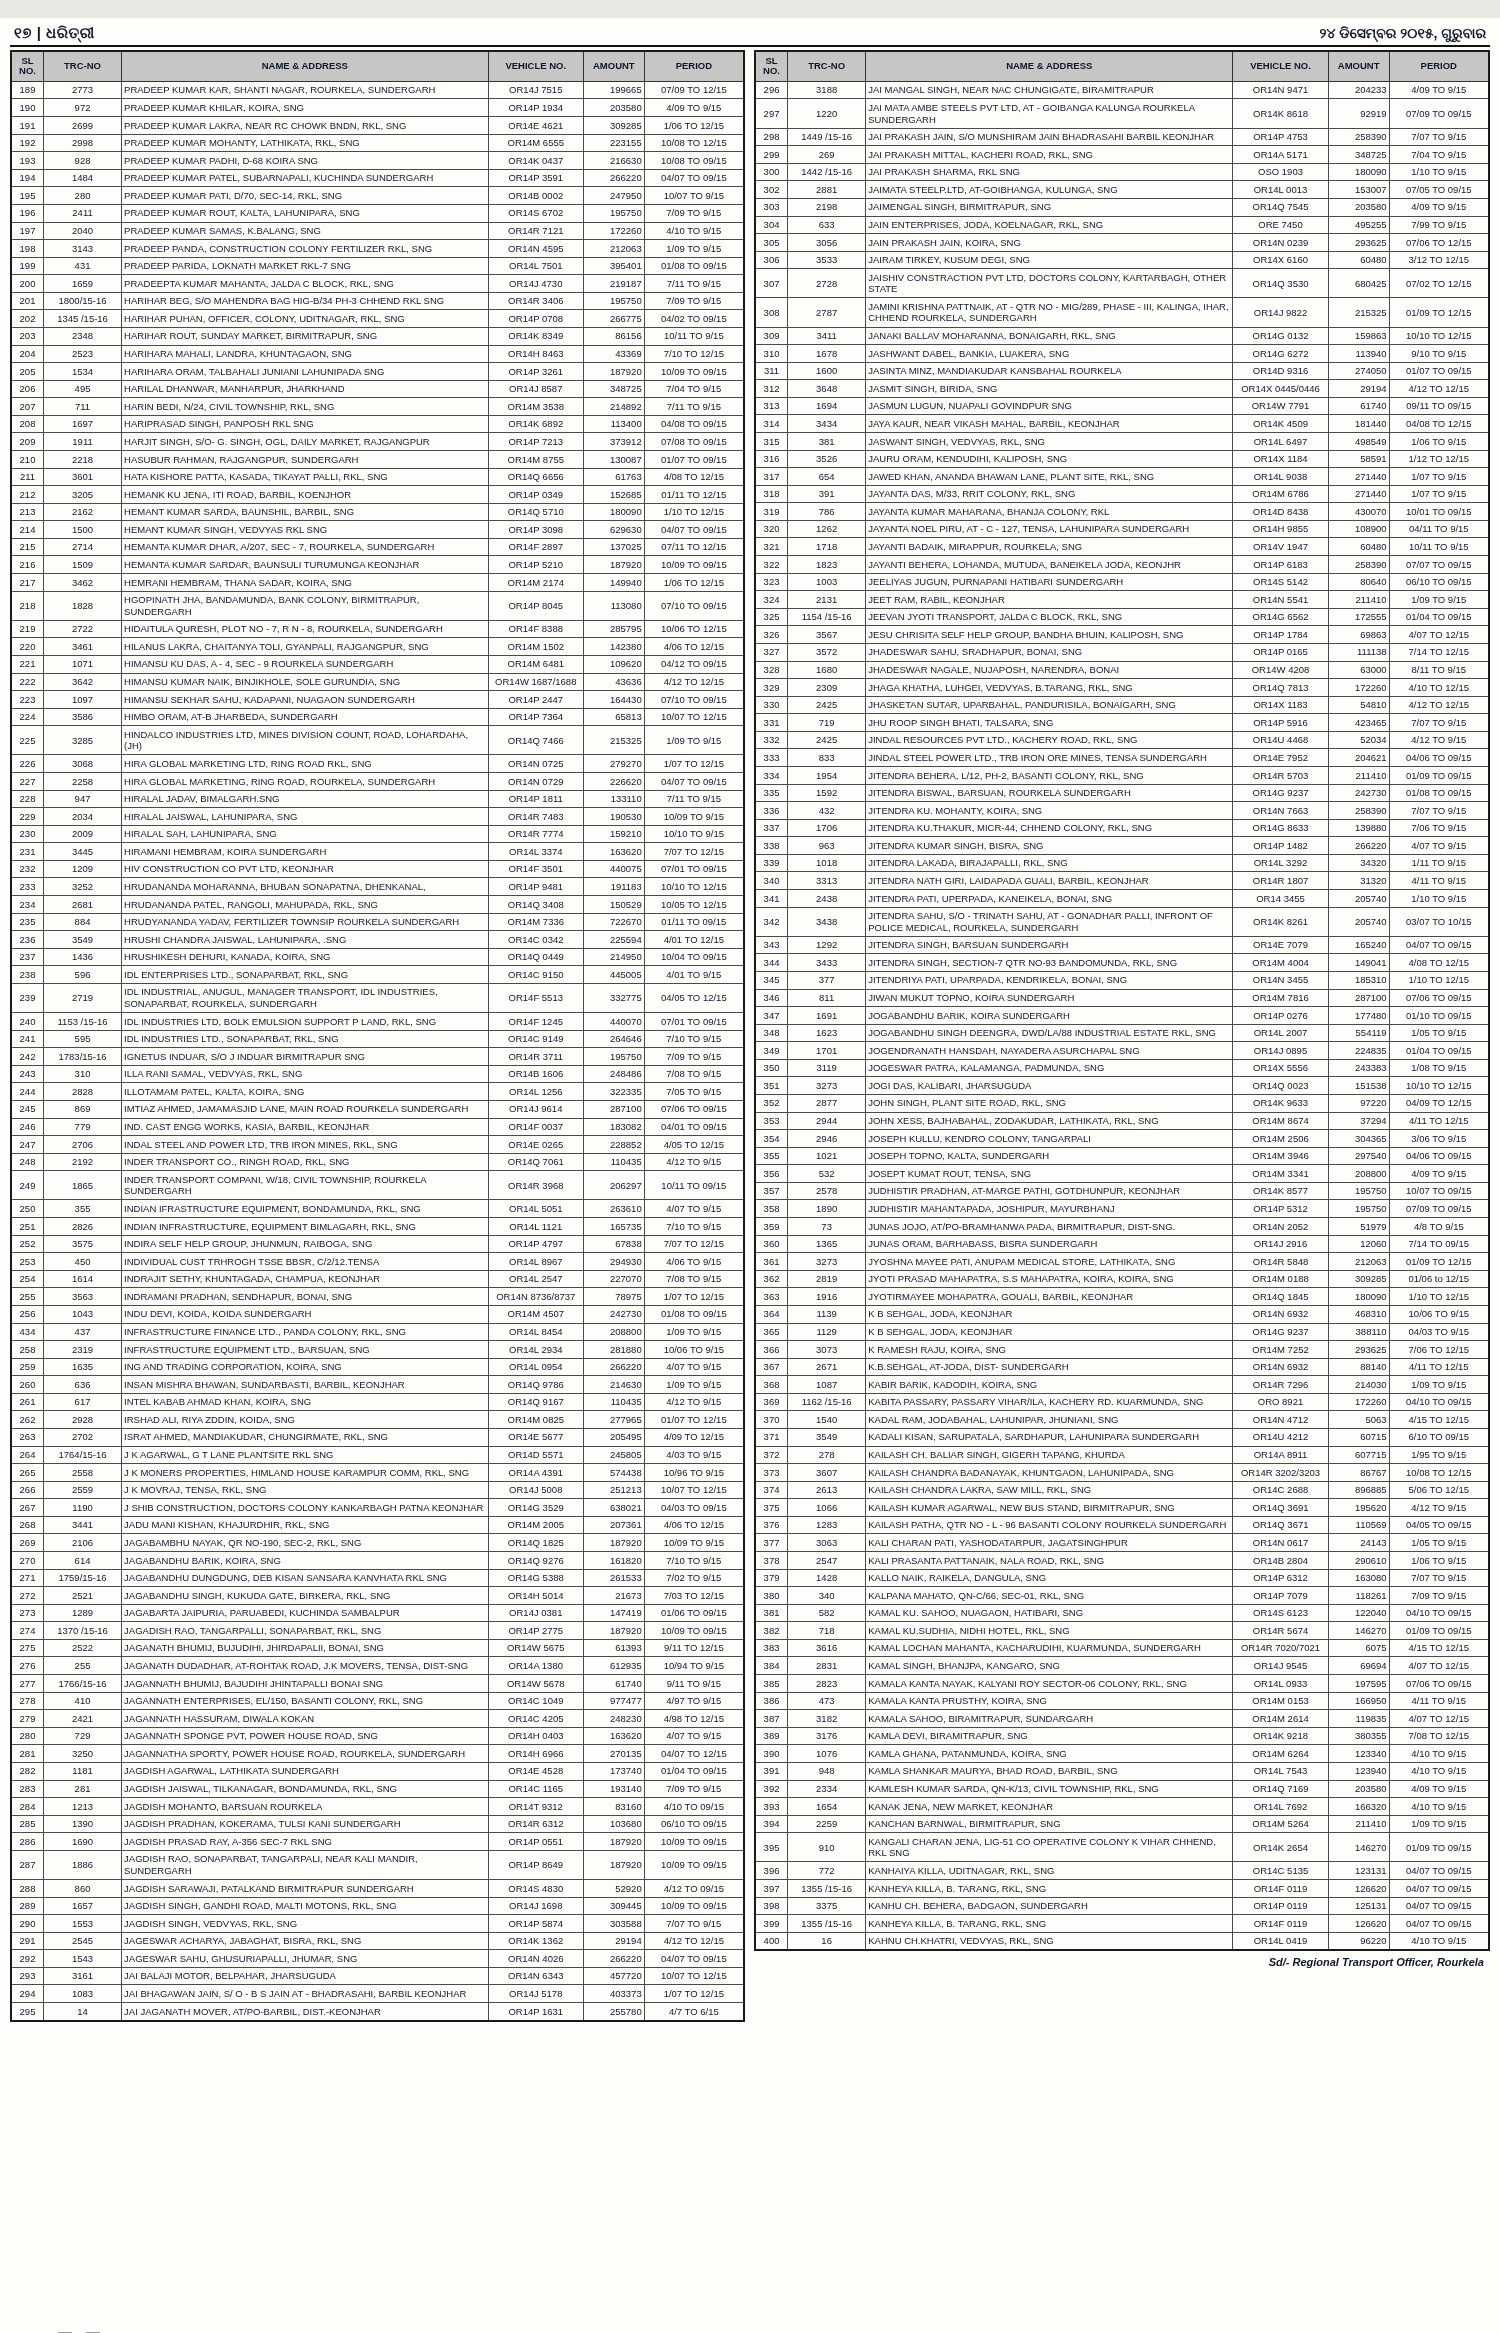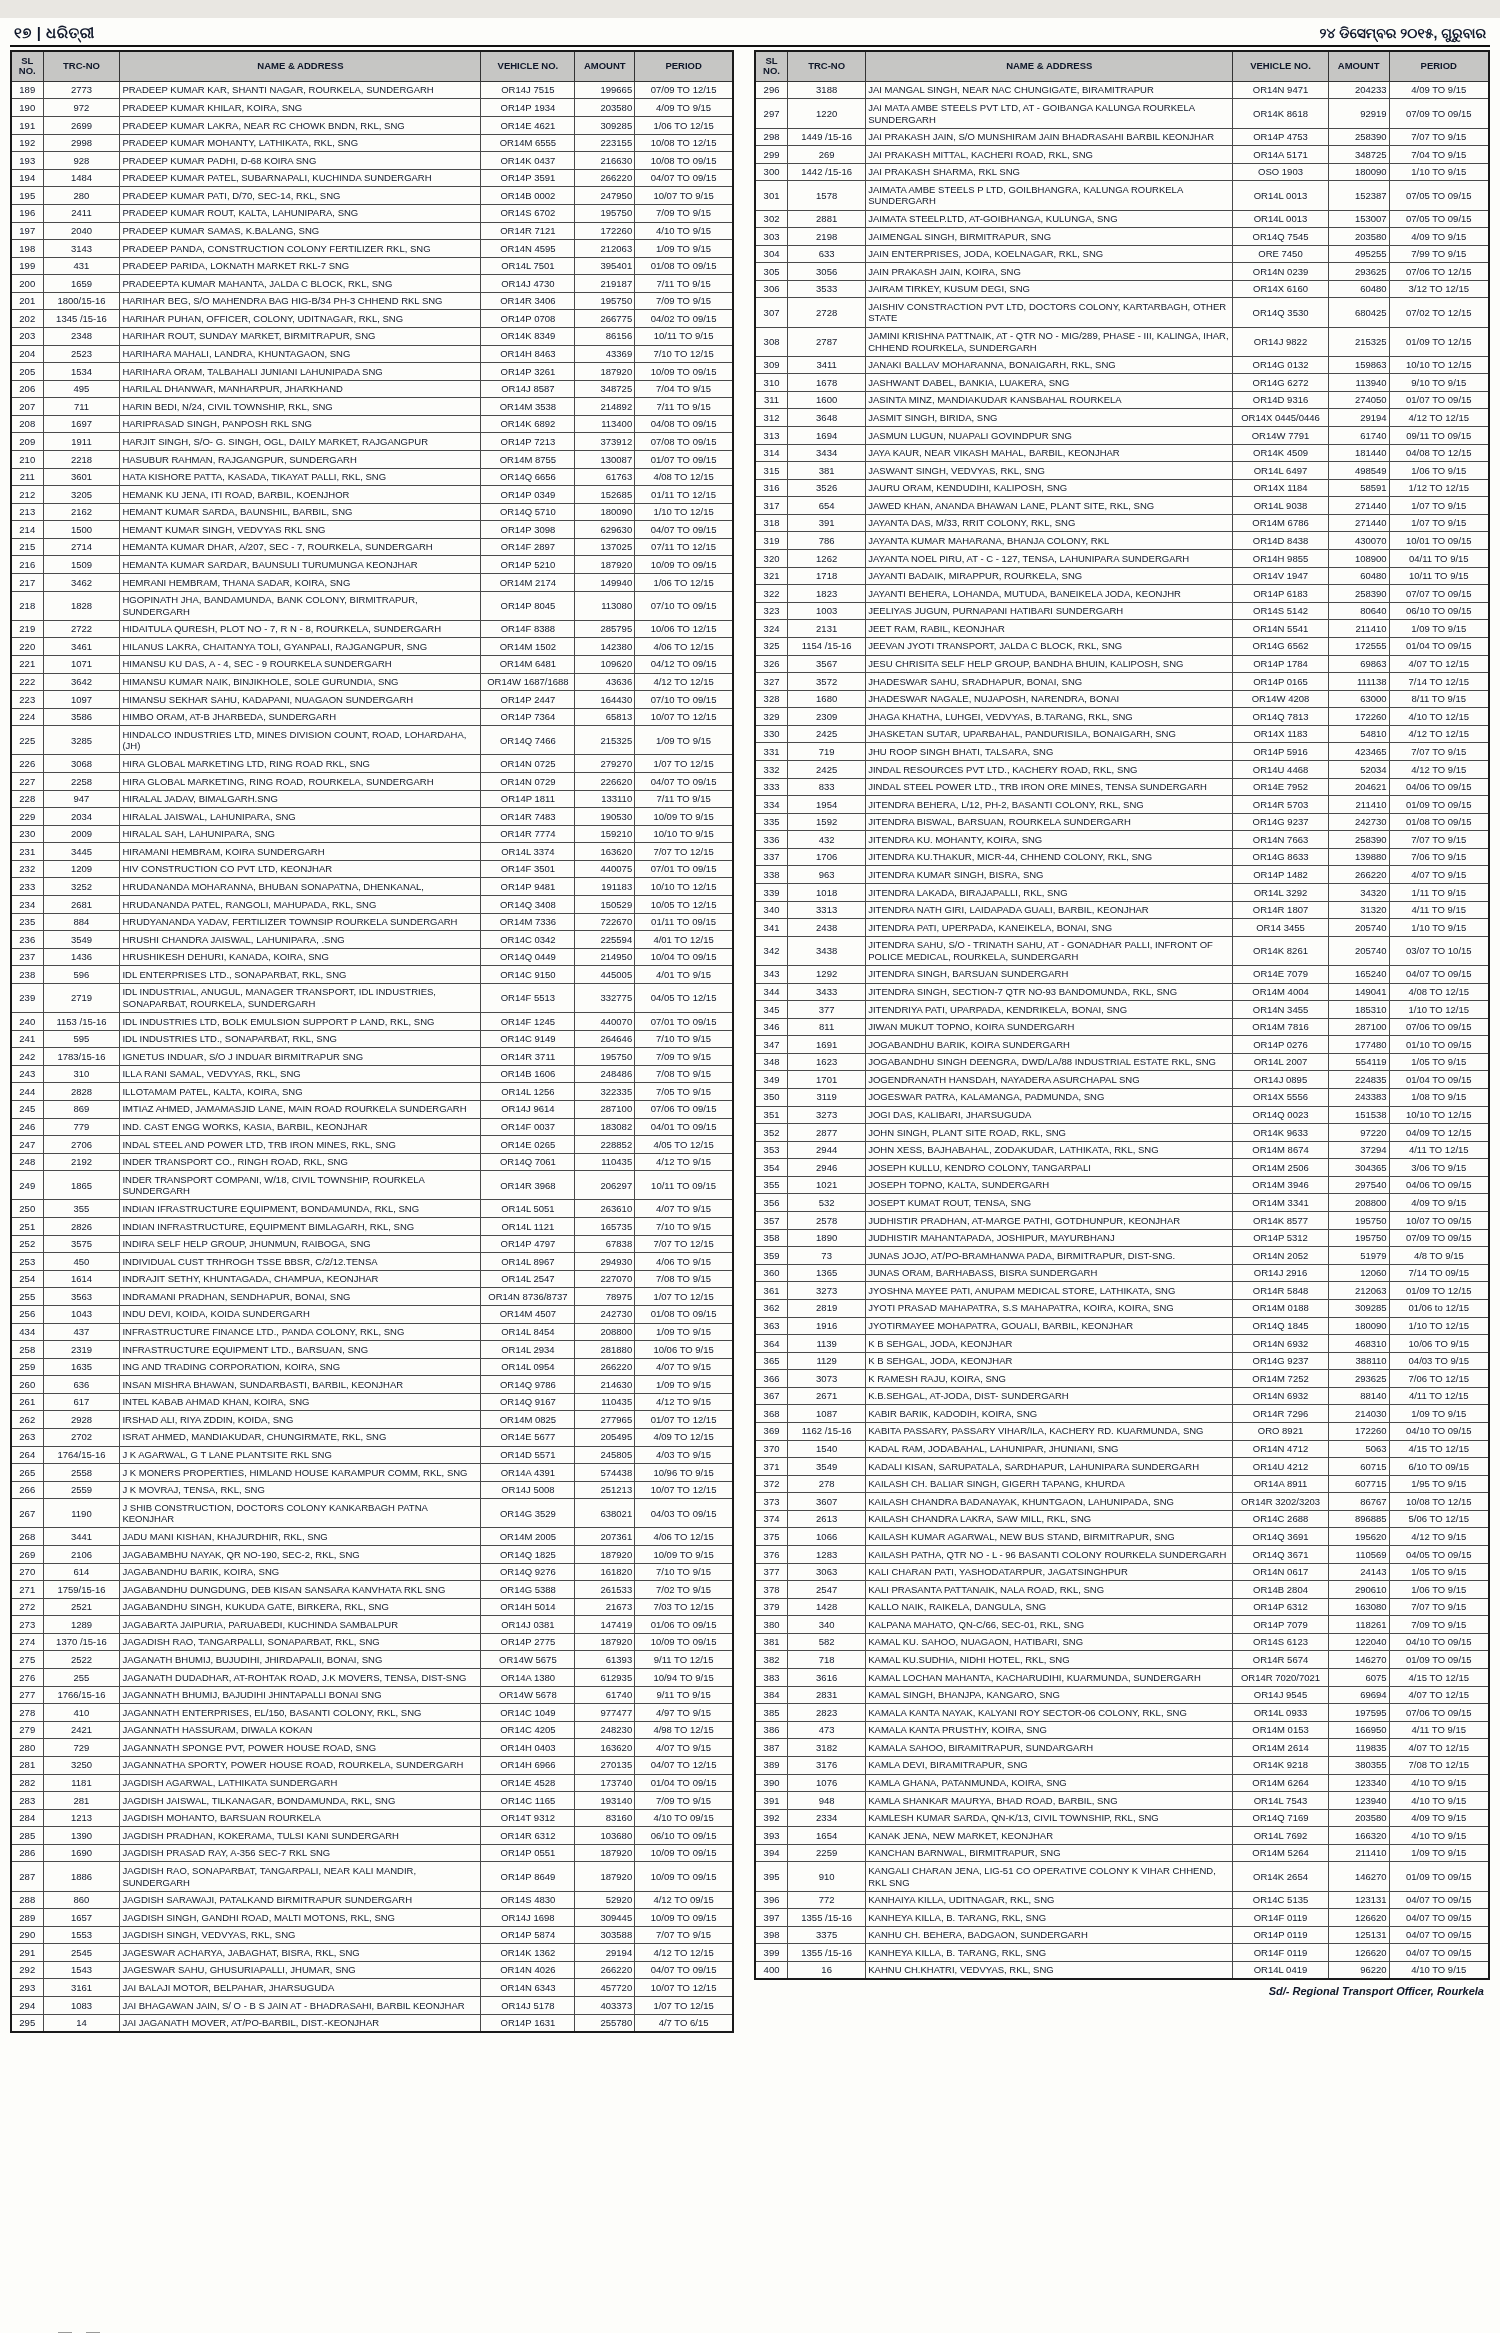--- a/index.html
+++ b/index.html
@@ -8,21 +8,21 @@
     font-family:"Liberation Sans", sans-serif;color:#0f172a;
     position:relative;overflow:hidden;box-sizing:border-box;
     padding:4px 10px 0 10px;
   }
   .page-header{
     display:flex;justify-content:space-between;align-items:flex-end;
     padding:2px 4px 3px 4px;border-bottom:2px solid #111;margin-bottom:3px;
   }
   .masthead{font-size:15px;font-weight:bold;letter-spacing:.5px;}
   .dateline{font-size:14px;font-weight:bold;}
-  .tables-wrap{display:flex;gap:20px;align-items:flex-start;}
+  .tables-wrap{display:flex;gap:9px;align-items:flex-start;}
   table.defaulters{
     border-collapse:collapse;table-layout:fixed;width:736px;
     border:2px solid #1a1a1a;background:#fdfdfa;
   }
   table.defaulters th{
     background:#c6c6c4;border:1px solid #333;
     font-size:9.5px;font-weight:bold;text-align:center;
     padding:4px 1px;line-height:1.1;
   }
   table.defaulters td{
@@ -997,28 +997,20 @@
             </tr>
             <tr>
               <td class="c0">300</td>
               <td class="c1">1442 /15-16</td>
               <td class="c2">JAI PRAKASH SHARMA,  RKL SNG</td>
               <td class="c3">OSO 1903</td>
               <td class="c4">180090</td>
               <td class="c5">1/10 TO 9/15</td>
             </tr>
             <tr>
-              <td class="c0">301</td>
-              <td class="c1">1578</td>
-              <td class="c2">JAIMATA AMBE STEELS P LTD, GOILBHANGRA, KALUNGA ROURKELA SUNDERGARH</td>
-              <td class="c3">OR14L 0013</td>
-              <td class="c4">152387</td>
-              <td class="c5">07/05 TO 09/15</td>
-            </tr>
-            <tr>
               <td class="c0">302</td>
               <td class="c1">2881</td>
               <td class="c2">JAIMATA STEELP.LTD, AT-GOIBHANGA, KULUNGA, SNG</td>
               <td class="c3">OR14L 0013</td>
               <td class="c4">153007</td>
               <td class="c5">07/05 TO 09/15</td>
             </tr>
             <tr>
               <td class="c0">303</td>
               <td class="c1">2198</td>

